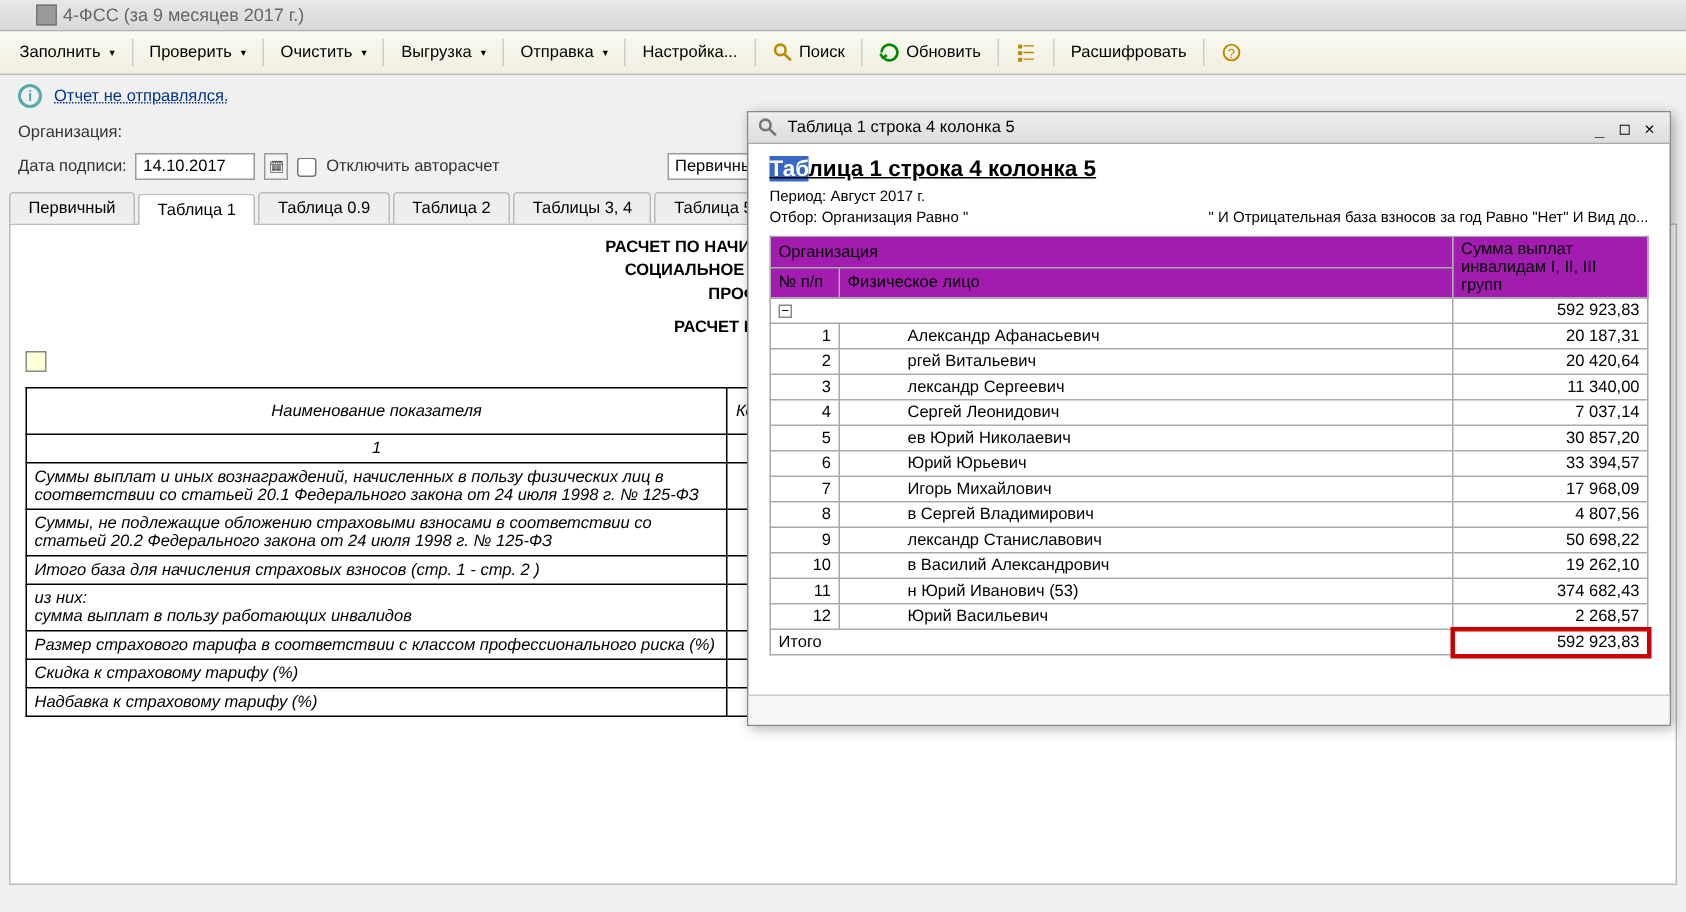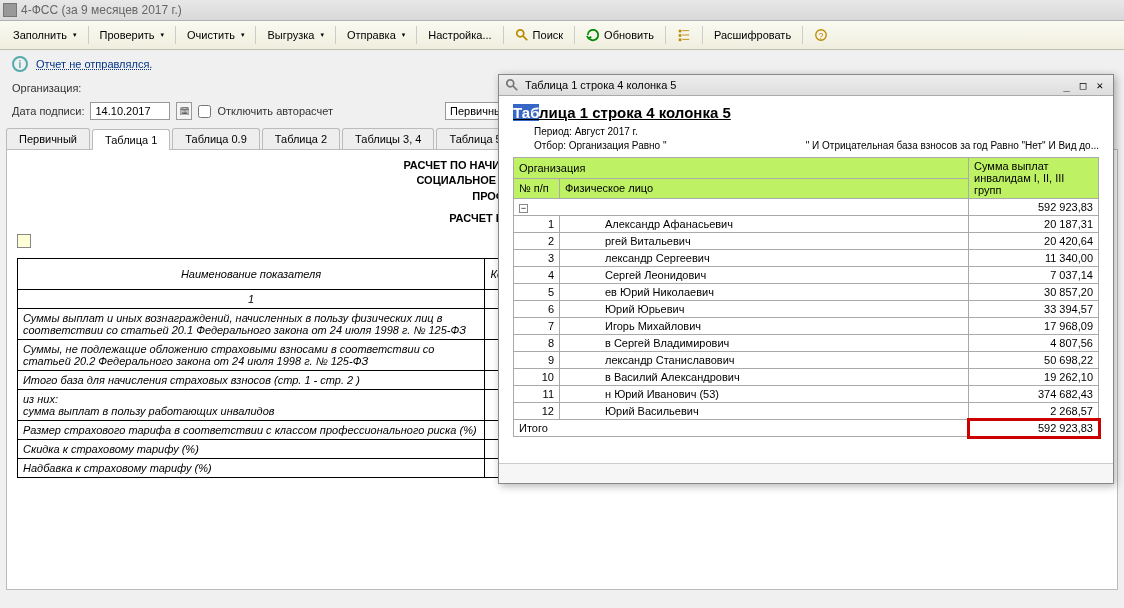--- a/index.html
+++ b/index.html
@@ -1,19 +1,19 @@
 <!DOCTYPE html>
 <html><head>
 <meta charset="utf-8">
 <style>
   * { box-sizing: border-box; margin: 0; padding: 0; }
   body { font-family: Arial, sans-serif; font-size: 11px; background: #f0f0f0; width: 1124px; height: 608px; position: relative; overflow: hidden; }
   
   
-  .main-title-bar { background: linear-gradient(#e8e8e8,#d8d8d8); border-bottom: 1px solid #b0b0b0; padding: 3px 3px; color: #666; font-size: 12px; display: flex; align-items: center; gap: 4px; }
+  .main-title-bar { background: linear-gradient(#e8e8e8,#d8d8d8); border-bottom: 1px solid #b0b0b0; padding: 3px 24px; color: #666; font-size: 12px; display: flex; align-items: center; gap: 4px; }
   .main-title-bar .ticon { width: 14px; height: 14px; background: #999; border: 1px solid #777; display: inline-block; }
   
   
   .toolbar { background: linear-gradient(#fafaf2,#efeede); border-bottom: 1px solid #c0c0b0; padding: 3px 6px; display: flex; align-items: center; gap: 2px; flex-wrap: wrap; }
   .tbtn { background: transparent; border: 1px solid transparent; padding: 3px 6px; font-size: 11px; cursor: pointer; display: inline-flex; align-items: center; gap: 4px; }
   .tsep { width: 1px; height: 18px; background: #ccc; margin: 0 2px; }
   .dd::after { content: "▾"; font-size: 7px; margin-left: 2px; }
   .tb-icon { width: 14px; height: 14px; display:inline-block; }
   
   
@@ -51,28 +51,28 @@
   
   
   .popup { position: absolute; top: 74px; left: 498px; width: 616px; height: 410px; background: #fff; border: 1px solid #888; box-shadow: 2px 2px 8px rgba(0,0,0,0.3); display:flex; flex-direction:column; }
   .popup-title { background: linear-gradient(#eee,#ddd); border-bottom:1px solid #aaa; padding: 3px 6px; display:flex; align-items:center; justify-content:space-between; }
   .popup-title-left { display:flex; align-items:center; gap:6px; }
   .popup-ctrls { display:flex; gap:2px; }
   .popup-ctrls span { cursor:pointer; font-family: monospace; font-size:11px; padding: 0 4px; }
   .popup-body { padding: 8px 14px 4px; flex:0 0 auto; }
   .popup-heading { font-size: 15px; font-weight: bold; margin-bottom: 4px; }
   .popup-heading .sel { background: #3667c7; color: #fff; }
-  .popup-meta { font-size: 10px; line-height: 1.4; margin-left: 21px; }
+  .popup-meta { font-size: 10px; line-height: 1.4; }
   .popup-meta-row { display:flex; justify-content:space-between; gap:20px; }
   
   
   .popup-table-wrap { flex:1; padding: 0 14px 8px; overflow:hidden; }
   table.ptab { border-collapse: collapse; width: 100%; font-size: 11px; }
   table.ptab th, table.ptab td { border: 1px solid #aaa; padding: 2px 5px; }
-  table.ptab th { font-weight: normal; text-align:left; background:#bef264; }
+  table.ptab th { font-weight: normal; text-align:left; background:#a21caf; }
   table.ptab td.num { text-align:right; }
   table.ptab td.idx { text-align:right; width:36px; }
   table.ptab tr.tot td { background: #fff; }
   .tree-toggle { display:inline-block; width:9px; height:9px; border:1px solid #888; text-align:center; line-height:7px; font-size:9px; margin-right:3px; }
   .popup-footer-bar { height:20px; border-top:1px solid #ccc; background:#f6f6f6; }
   .indent { display:inline-block; width:40px; }
 </style>
 </head>
 <body>
 

